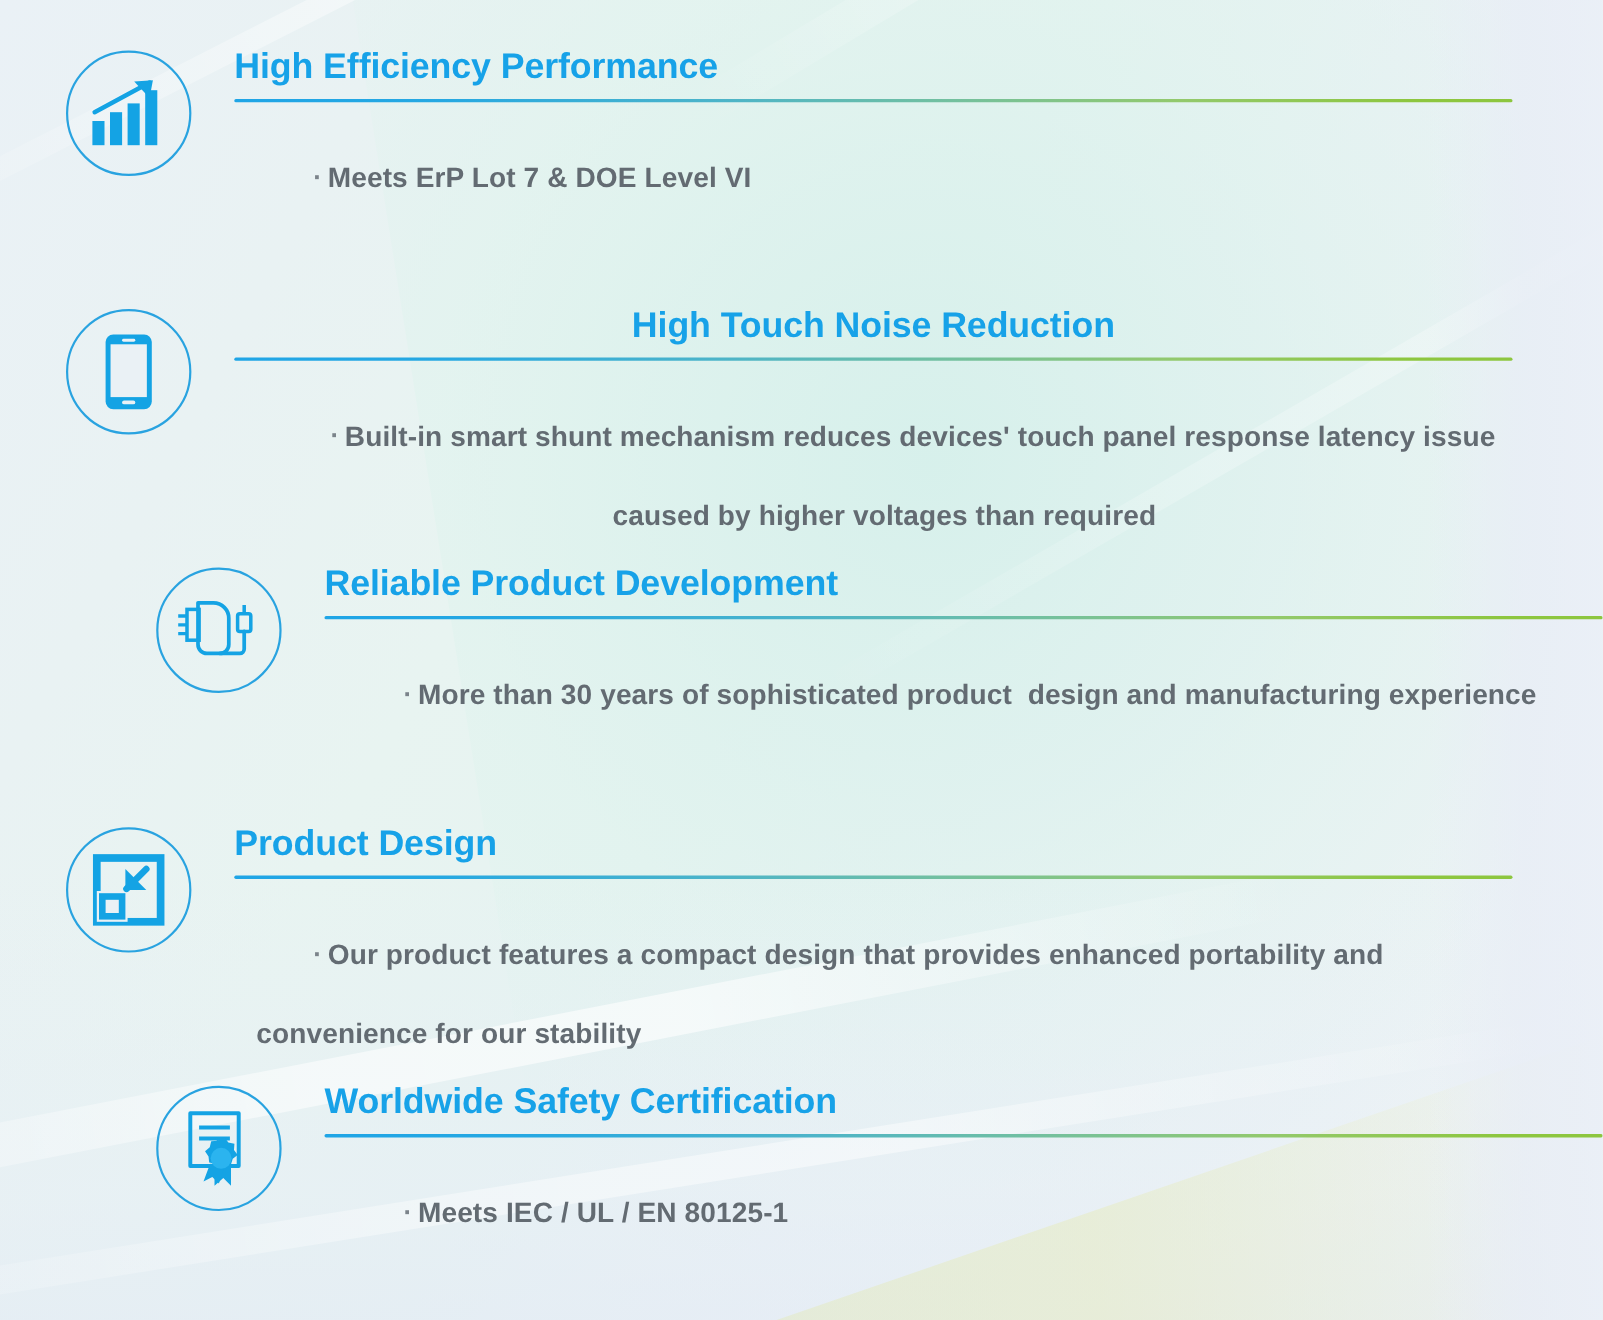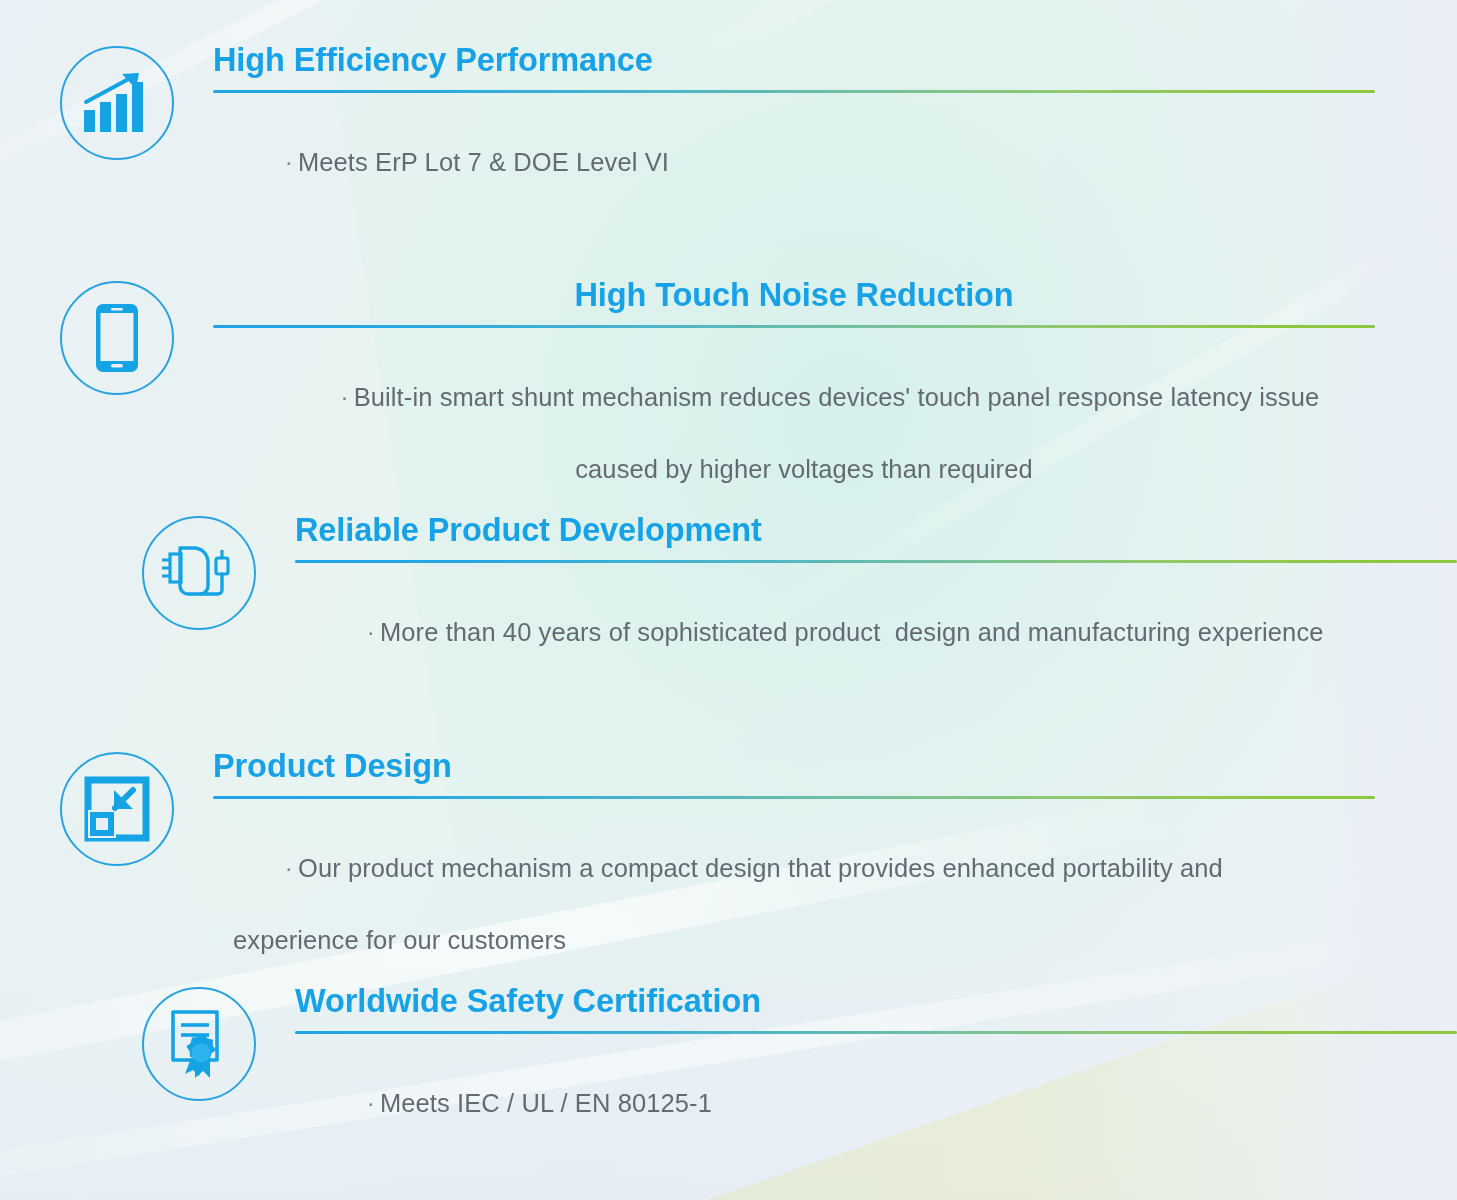--- a/index.html
+++ b/index.html
@@ -157,21 +157,21 @@
         #1fa5e6 0%,
         #26a8e2 16%,
         #4cb4c9 38%,
         #73c09f 56%,
         #93c96c 74%,
         #8dc63f 92%,
         #8dc63f 100%);
     border-radius:2px;
   }
 
-  .bullets { margin-top:14px; }
+  .bullets { margin-top:14px;font-weight:bold; }
 
   .bullet-line {
     display:block;
     color:#636b72;
     font-size:25.5px;
     line-height:1.42;
     letter-spacing:0.1px;
     white-space:pre-wrap;
     text-indent:0;
     padding-left:0;
@@ -273,21 +273,21 @@
           <rect x="56" y="18" width="12" height="16" rx="2" fill="none" stroke="#14a3e4" stroke-width="3.2"></rect>
           <line x1="62" y1="10" x2="62" y2="18" stroke="#14a3e4" stroke-width="3.2"></line>
         </svg>
       </div>
     </div>
     <div class="feature-body">
       <h2 class="feature-title">Reliable Product Development</h2>
       <div class="feature-rule"></div>
       <div class="bullets">
         <p class="bullet-line">
-          <span class="dot">·</span><span>More than 40 years of sophisticated product  design and manufacturing experience</span>
+          <span class="dot">·</span><span>More than 30 years of sophisticated product  design and manufacturing experience</span>
         </p>
       </div>
     </div>
   </section>
 
   <section class="feature-row" id="row-3">
     <div class="icon-wrap">
       <div class="icon-circle">
         <svg width="66" height="66" viewBox="0 0 66 66">
           <rect x="4" y="4" width="58" height="58" fill="none" stroke="#14a3e4" stroke-width="7"></rect>
@@ -296,22 +296,22 @@
           <path d="M49 14 L31 32" stroke="#14a3e4" stroke-width="6" stroke-linecap="round"></path>
           <path d="M49 33 L49 14 L30 14 Z" fill="#14a3e4" transform="rotate(180 39.5 23.5)"></path>
         </svg>
       </div>
     </div>
     <div class="feature-body">
       <h2 class="feature-title">Product Design</h2>
       <div class="feature-rule"></div>
       <div class="bullets">
         <p class="bullet-line">
-          <span class="dot">·</span><span>Our product mechanism a compact design that provides enhanced portability and</span>
-          <span class="cont">experience for our customers</span>
+          <span class="dot">·</span><span>Our product features a compact design that provides enhanced portability and</span>
+          <span class="cont">convenience for our stability</span>
         </p>
       </div>
     </div>
   </section>
 
   <section class="feature-row" id="row-4">
     <div class="icon-wrap">
       <div class="icon-circle">
         <svg width="68" height="72" viewBox="0 0 68 72">
 

